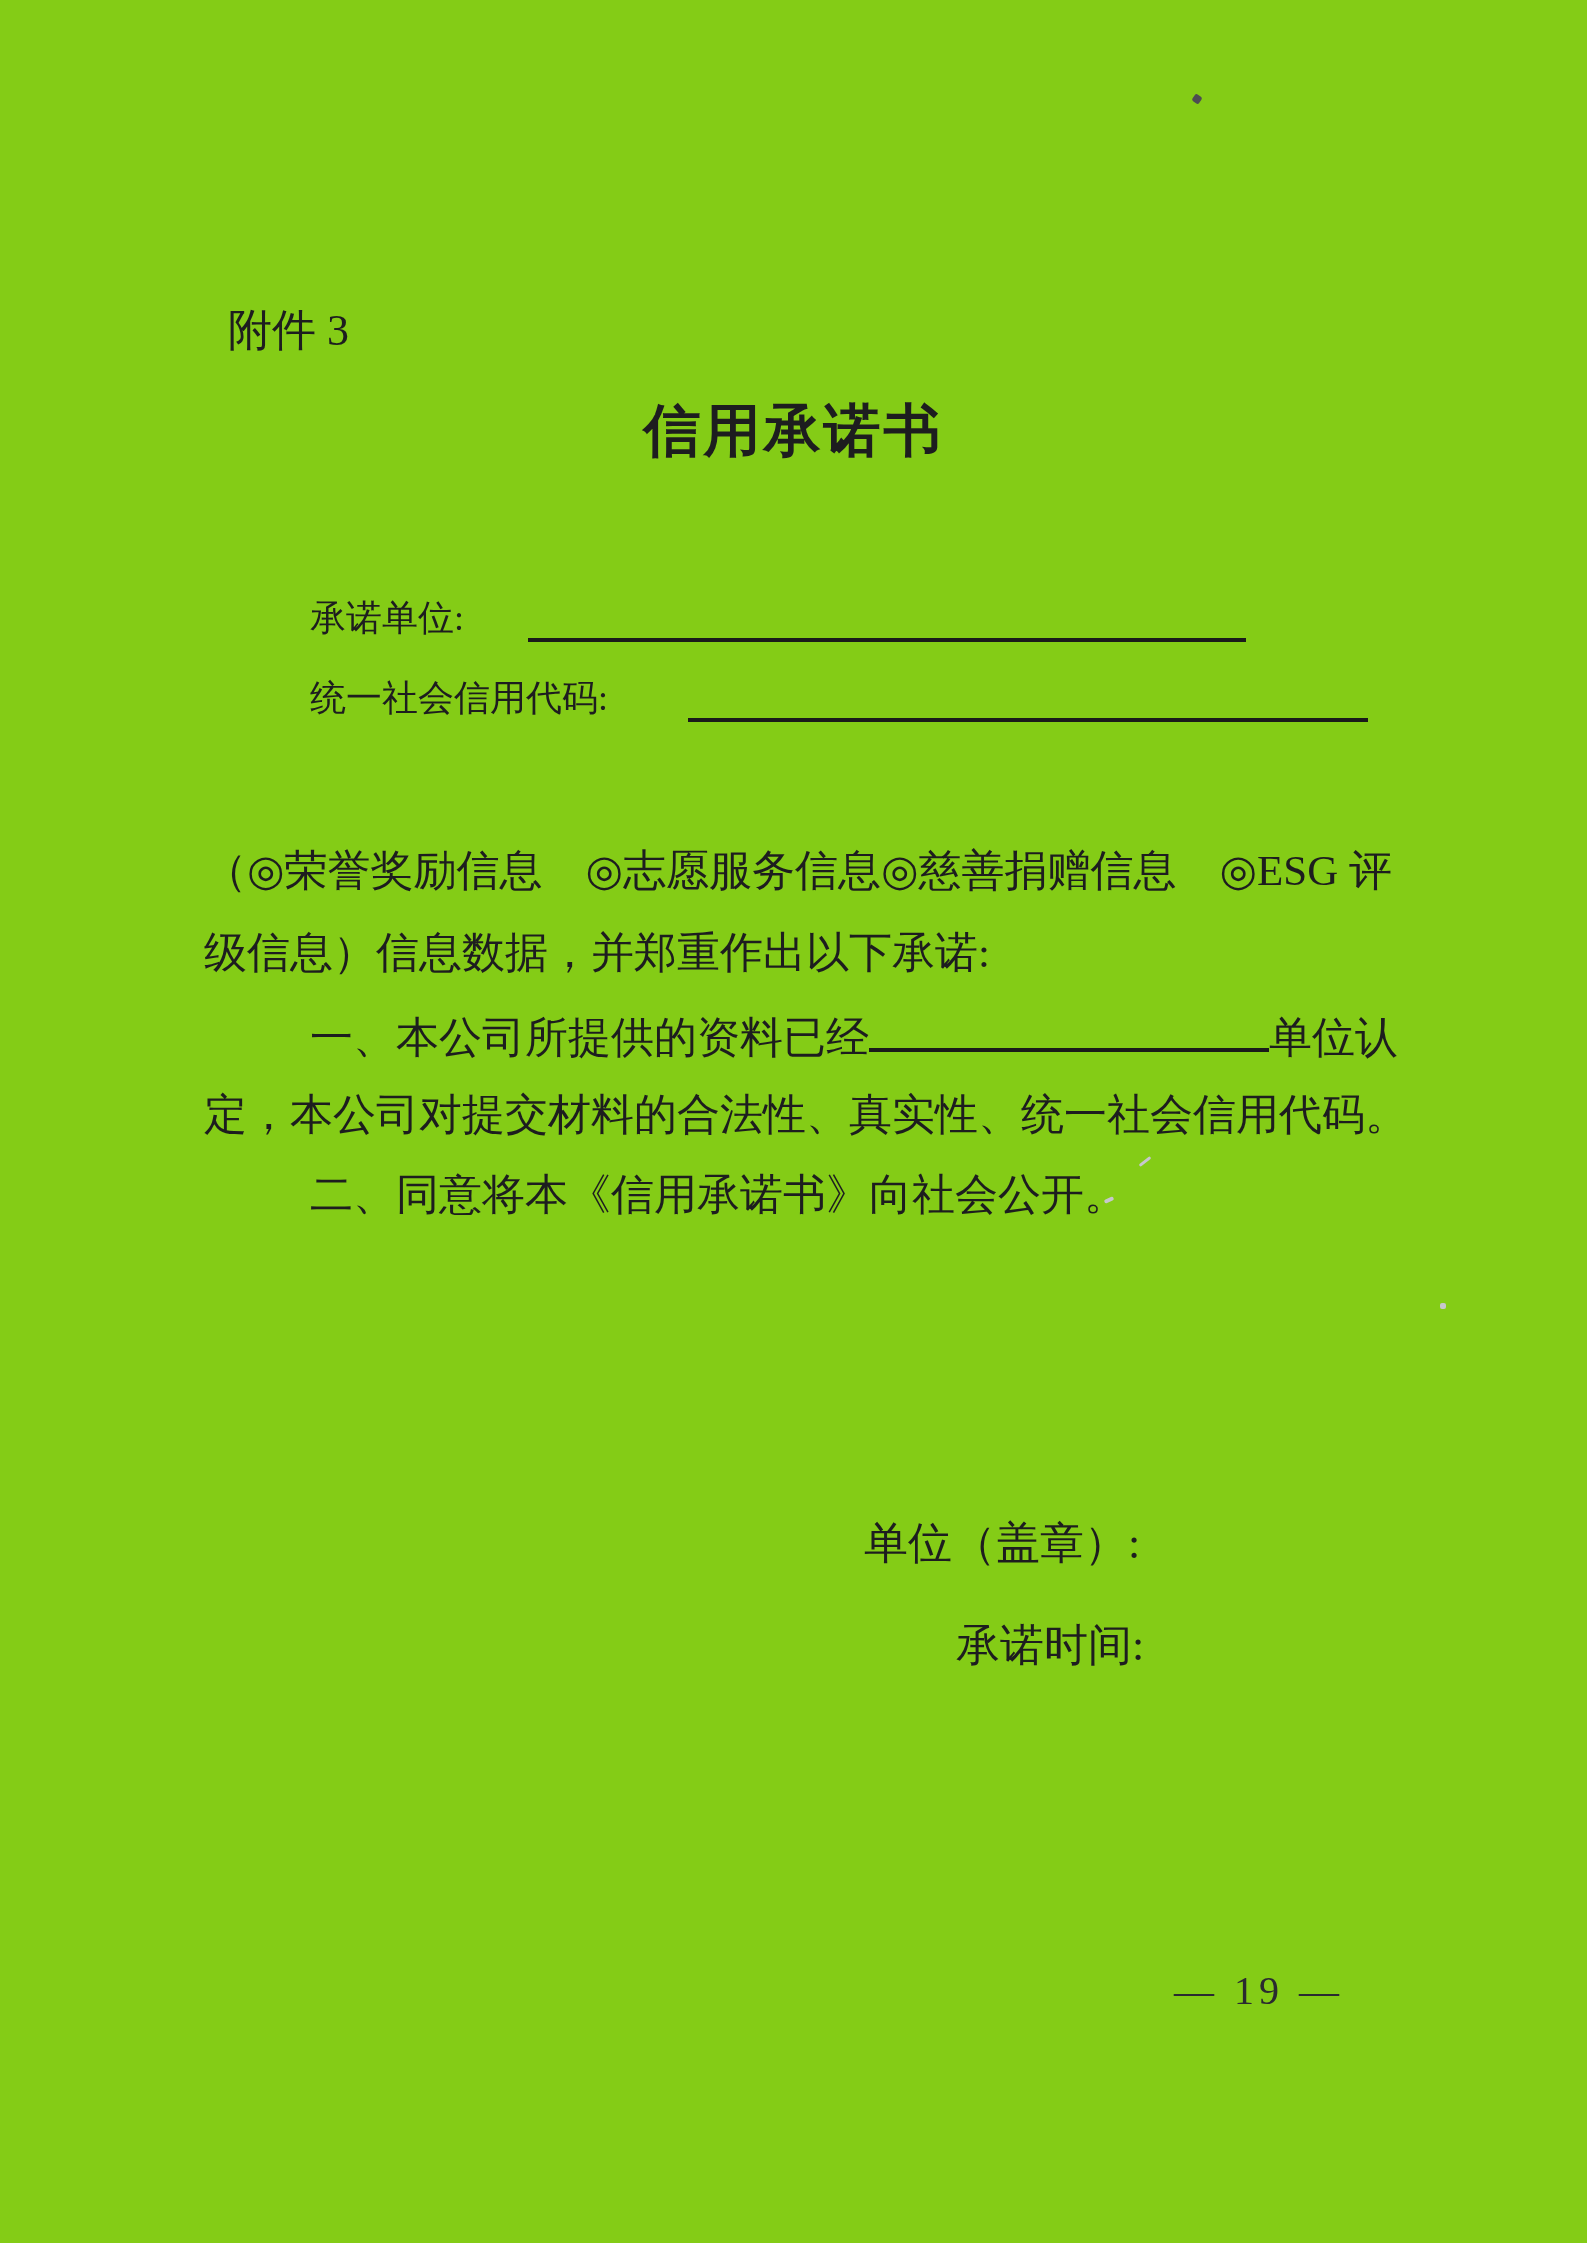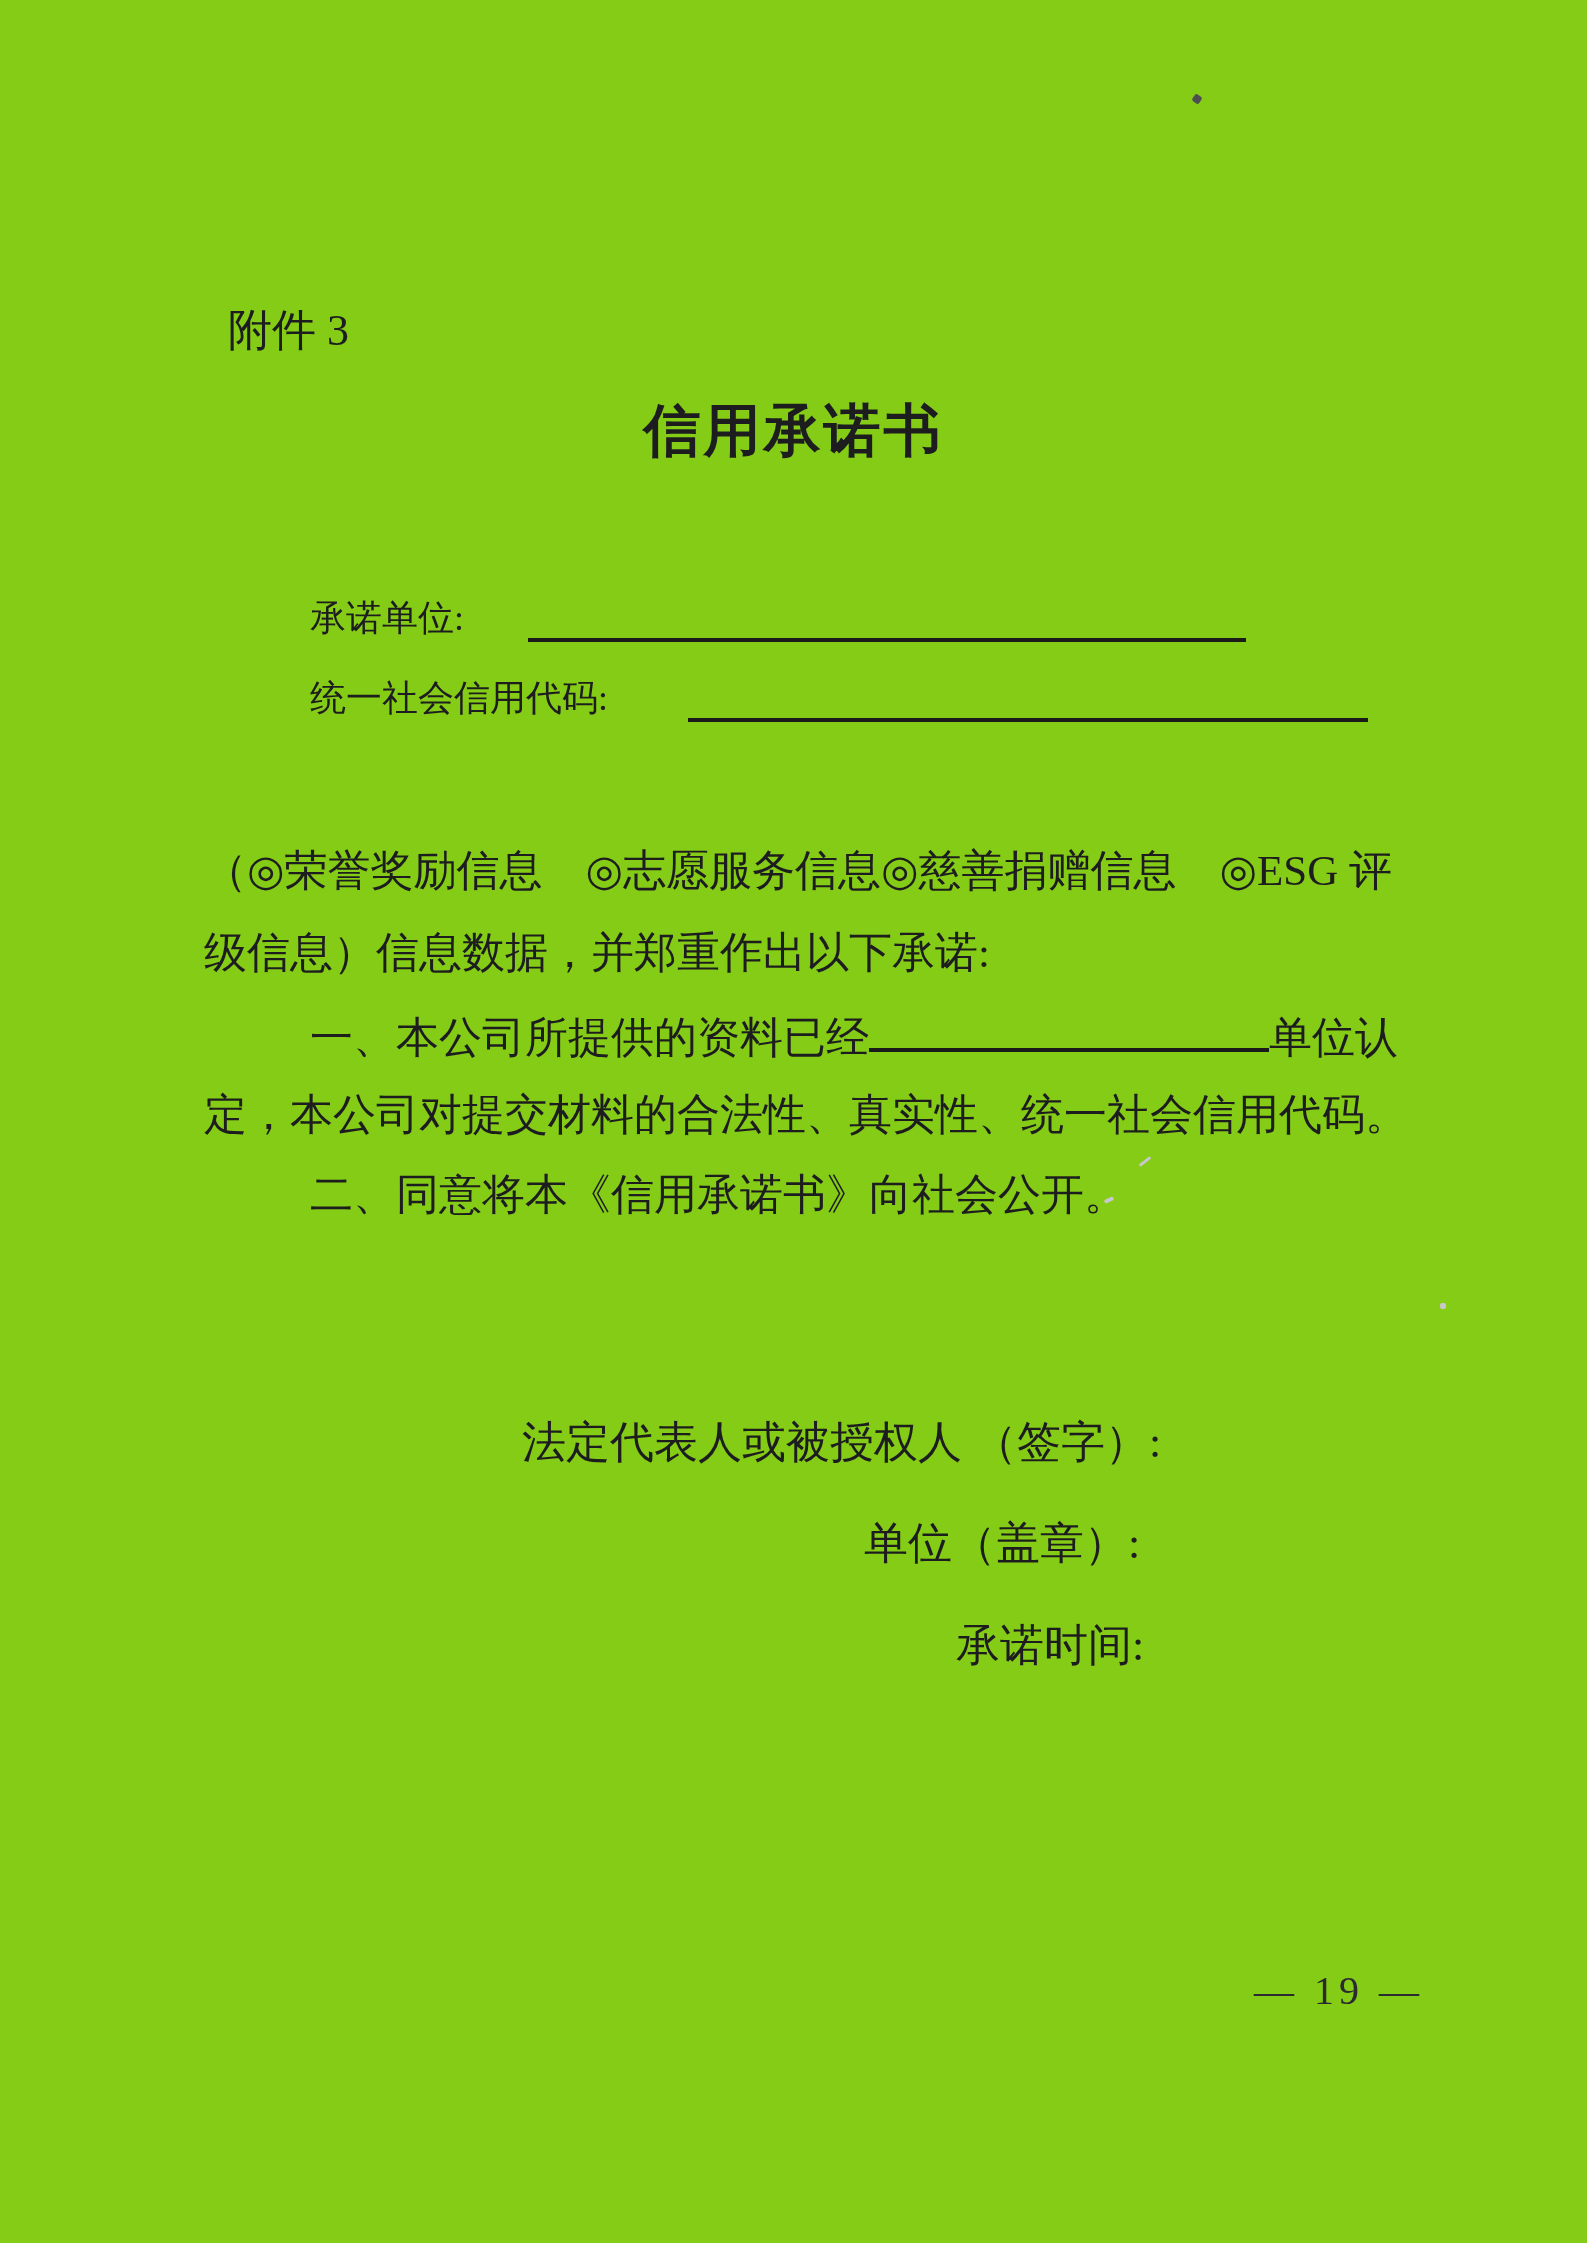--- a/index.html
+++ b/index.html
@@ -68,24 +68,23 @@
   <div class="blank" style="left:688px; top:680px; width:680px; height:38px;"></div>
 
   <div class="abs body-line" style="left:204px; top:846px;">（◎荣誉奖励信息　◎志愿服务信息◎慈善捐赠信息　◎ESG 评</div>
   <div class="abs body-line" style="left:204px; top:928px;">级信息）信息数据，并郑重作出以下承诺:</div>
 
   <div class="abs body-line" style="left:310px; top:1008px;"><span>一、本公司所提供的资料已经</span><span class="blank-inline"></span><span>单位认</span></div>
   <div class="abs body-line" style="left:204px; top:1090px;">定，本公司对提交材料的合法性、真实性、统一社会信用代码。</div>
 
   <div class="abs body-line" style="left:310px; top:1170px;">二、同意将本《信用承诺书》向社会公开。</div>
 
-  <div class="abs sig-line" style="left:522px; top:1418px;">法定代表人或被授权人 （签字）:</div>
   <div class="abs sig-line" style="left:864px; top:1519px;">单位（盖章）:</div>
   <div class="abs sig-line" style="left:936px; top:1621px;margin-left:20px;">承诺时间:</div>
 
-  <div class="abs page-number" style="left:1254px; top:1968px;">— 19 —</div>
+  <div class="abs page-number" style="left:1174px; top:1968px;">— 19 —</div>
 
   <div class="speck speck-dark" style="left:1193px; top:95px;"></div>
   <div class="speck speck-light" style="left:1138px; top:1160px; width:14px; height:3px; transform:rotate(-38deg);"></div>
   <div class="speck speck-light" style="left:1104px; top:1198px; width:10px; height:4px; transform:rotate(-25deg);"></div>
   <div class="speck speck-light" style="left:1440px; top:1303px; width:6px; height:6px;"></div>
 
 </div>
 
 </body></html>

